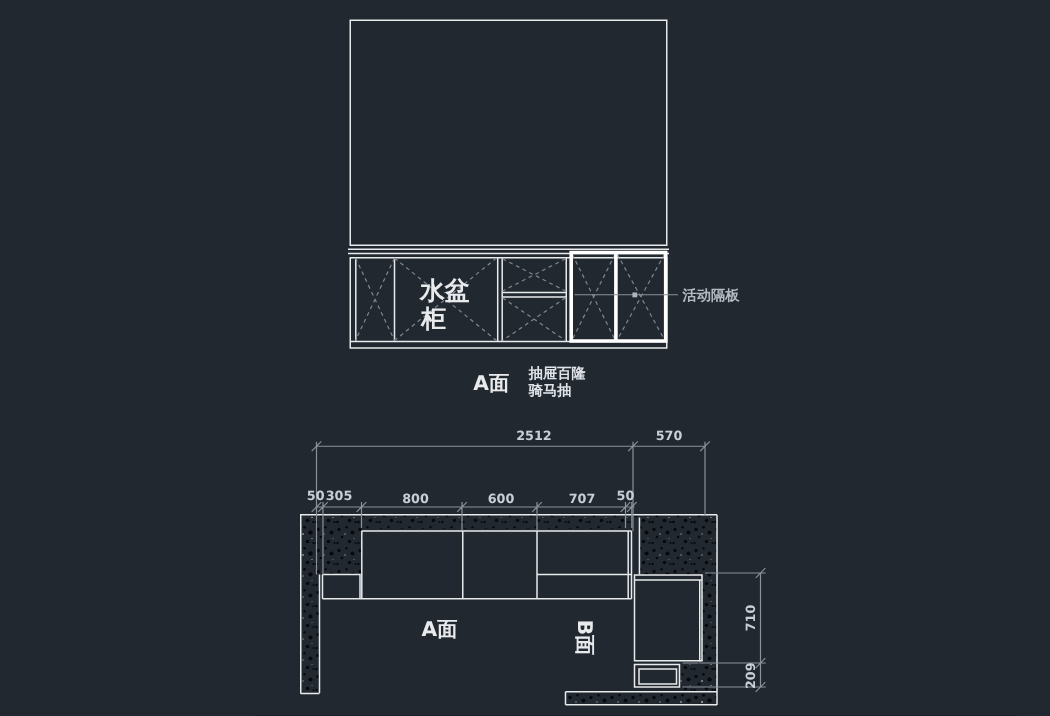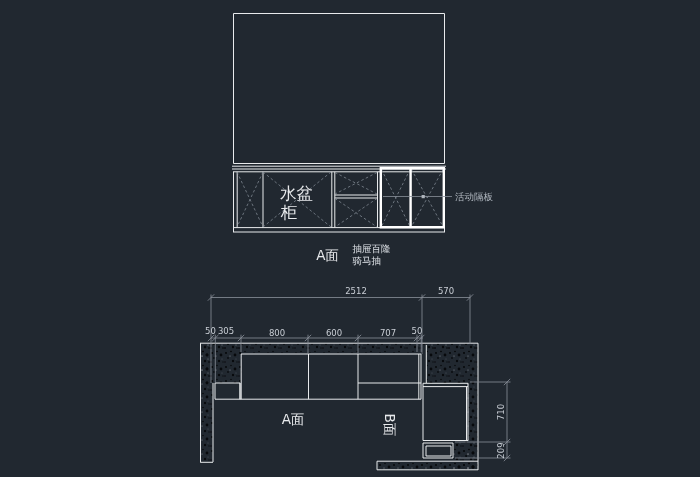--- a/index.html
+++ b/index.html
@@ -1,17 +1,17 @@
 <!DOCTYPE html>
 <html><head>
 <meta charset="utf-8">
 <style>
   html,body{margin:0;padding:0;background:#151a21;}
   .canvas{position:relative;width:700px;height:477px;background:#212830;overflow:hidden;
-          font-family:"DejaVu Sans",sans-serif;}
+          font-family:"DejaVu Sans",sans-serif;font-weight:bold;}
   svg{display:block}
   .l-white{stroke:#e8eaec;stroke-width:1;fill:none;}
   .l-hl{stroke:#ffffff;stroke-width:2.4;fill:none;}
   .l-dash{stroke:#7e8791;stroke-width:.8;fill:none;stroke-dasharray:2.6 2.4;}
   .l-dim{stroke:#8a919b;stroke-width:.8;fill:none;}
   text{font-family:"DejaVu Sans",sans-serif;}
   .t-cjk-lg{font-size:16.5px;fill:#e8eaec;}
   .t-face{font-size:13.5px;fill:#e8eaec;}
   .t-note{font-size:9.5px;fill:#dfe3e8;}
   .t-ann{font-size:9.5px;fill:#b3bac2;}

